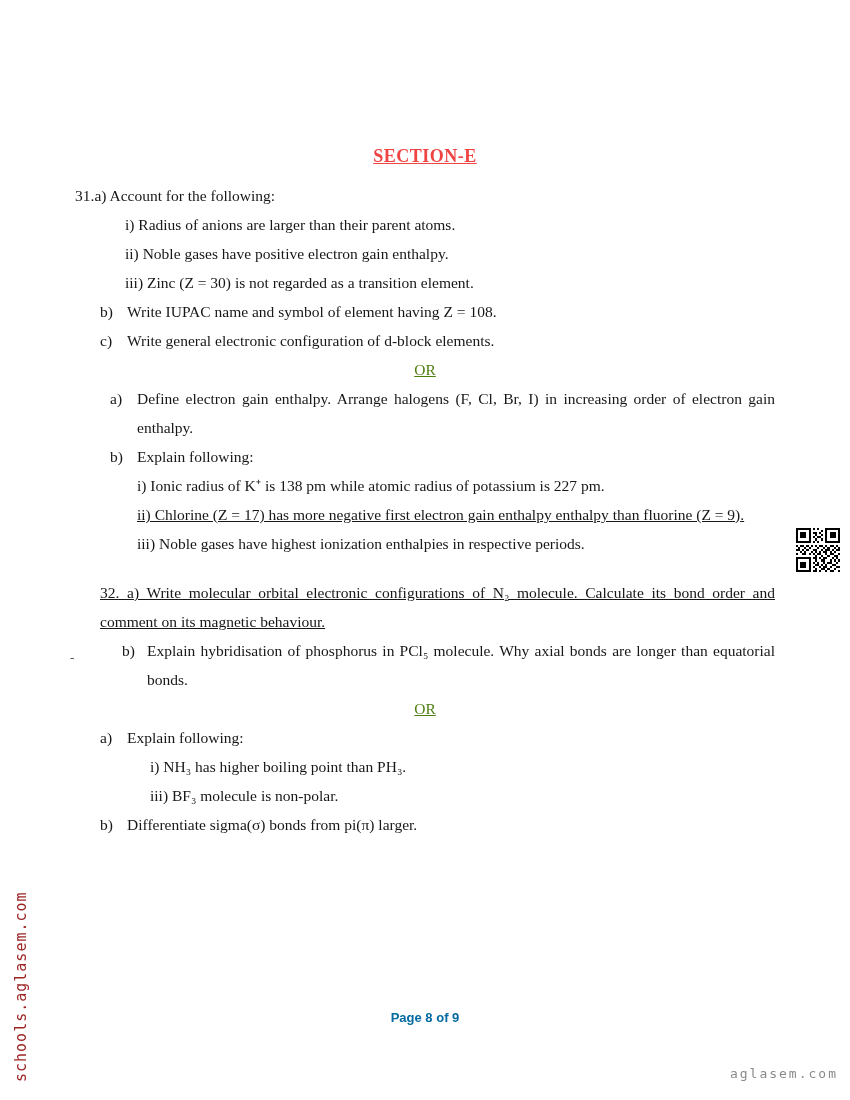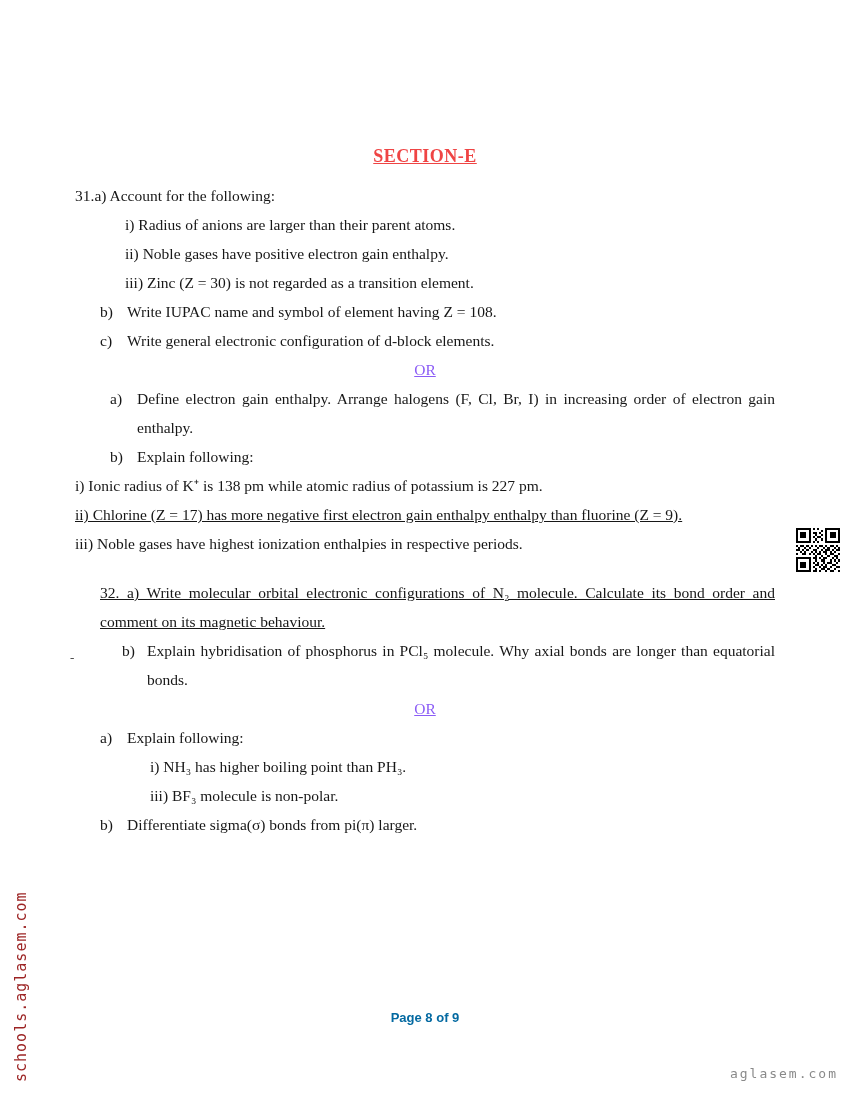--- a/index.html
+++ b/index.html
@@ -12,26 +12,26 @@
   .line { font-size:15.5px; line-height:29px; }
   .section-title {
     text-align:center; font-size:18px; font-weight:bold;
     color:#ef4444; margin-bottom:14px; letter-spacing:.5px;
   }
   .section-title span { text-decoration:underline; }
   .directions { font-size:15.5px; line-height:29px; text-align:justify; margin-bottom:18px; }
   .directions b { font-weight:bold; }
   .ind1 { margin-left:25px; }
   .ind2 { margin-left:50px; }
-  .ind3 { }
+  .ind3 { margin-left:62px; }
   .ind4 { margin-left:75px; }
   .hang { display:flex; }
   .hang .lbl { flex:0 0 27px; }
   .hang .bdy { flex:1; text-align:justify; }
-  .or-row { text-align:center; color:#8b5cf6; }
+  .or-row { text-align:center; color:#4d7c0f; }
   .or-row span { text-decoration:underline; }
   .just { text-align:justify;text-decoration:underline; }
   .gap { height:20px; }
   .stray { position:absolute; left:70px; top:650px; font-size:13px; color:#444; }
   .footer {
     position:absolute; left:0; right:0; top:1010px; text-align:center;
     font-family:"Liberation Sans", sans-serif; font-weight:bold; font-size:13px; color:#0369a1;
   }
   .wm-left {
     position:absolute; left:12px; top:1082px;

